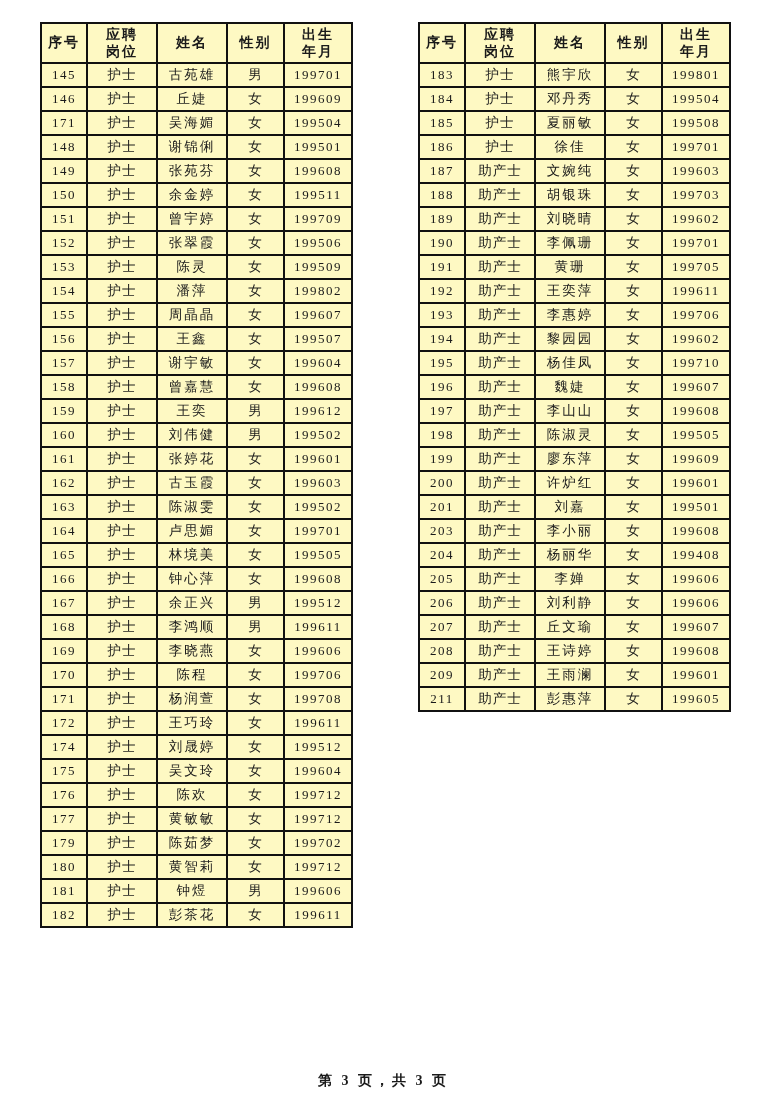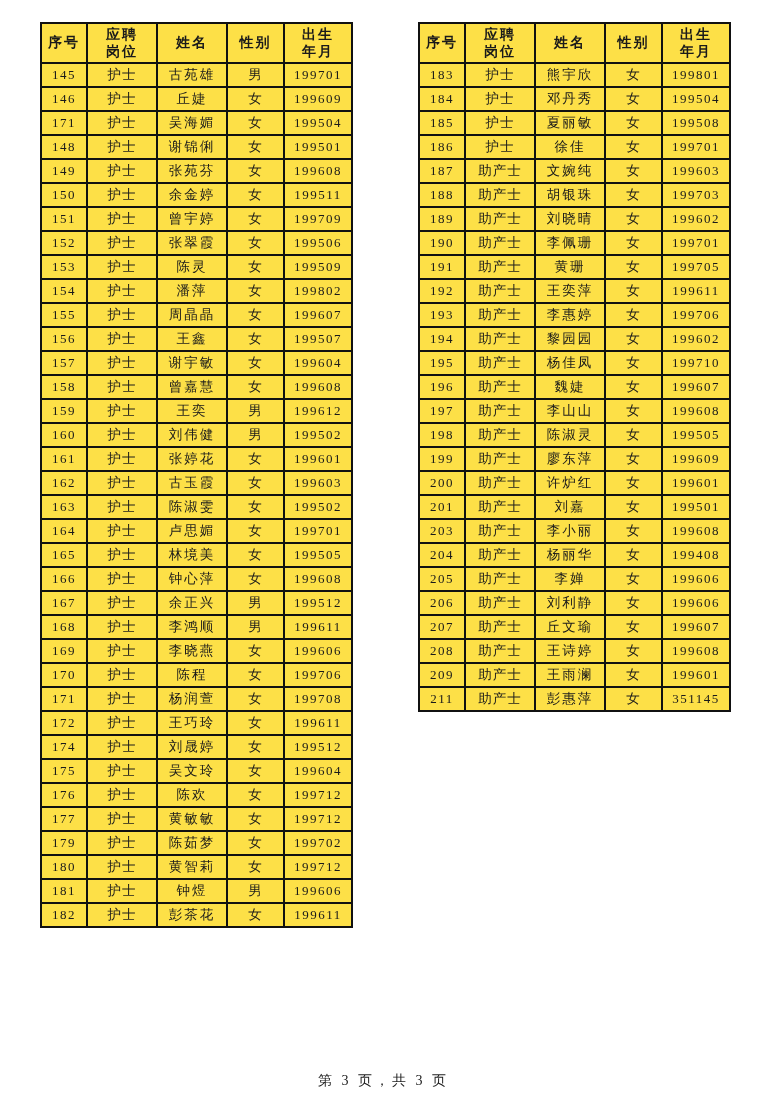--- a/index.html
+++ b/index.html
@@ -12,21 +12,21 @@
   .page {
     position: relative;
     width: 767px; height: 1109px;
     background: #ffffff;
     overflow: hidden;
   }
   table.roster {
     position: absolute;
     border-collapse: collapse;
     table-layout: fixed;
-    background: #fde047;
+    background: #fef9c3;
   }
   table.roster.left  { left: 40px;  top: 22px; }
   table.roster.right { left: 418px; top: 22px; }
   table.roster th, table.roster td {
     border: 2px solid #111111;
     text-align: center;
     vertical-align: middle;
     overflow: hidden;
   }
   table.roster th {
@@ -49,20 +49,21 @@
     letter-spacing: 1.5px;
   }
   .footer {
     position: absolute;
     left: 0; top: 1072px;
     width: 767px;
     text-align: center;
     font-size: 14px;
     letter-spacing: 3px;
     color: #1a1a1a;
+    font-weight: bold;
   }
 </style>
 </head>
 <body>
 
 <div class="page">
 
   <table class="roster left">
       <colgroup>
         <col style="width: 46px;">
@@ -538,20 +539,20 @@
           <td class="c-post">助产士</td>
           <td class="c-name">王雨澜</td>
           <td class="c-gender">女</td>
           <td class="c-birth">199601</td>
         </tr>
         <tr>
           <td class="c-seq">211</td>
           <td class="c-post">助产士</td>
           <td class="c-name">彭惠萍</td>
           <td class="c-gender">女</td>
-          <td class="c-birth">351145</td>
+          <td class="c-birth">199605</td>
         </tr>
       </tbody>
     </table>
 
   <div class="footer">第 3 页，共 3 页</div>
 
 </div>
 
 </body></html>

